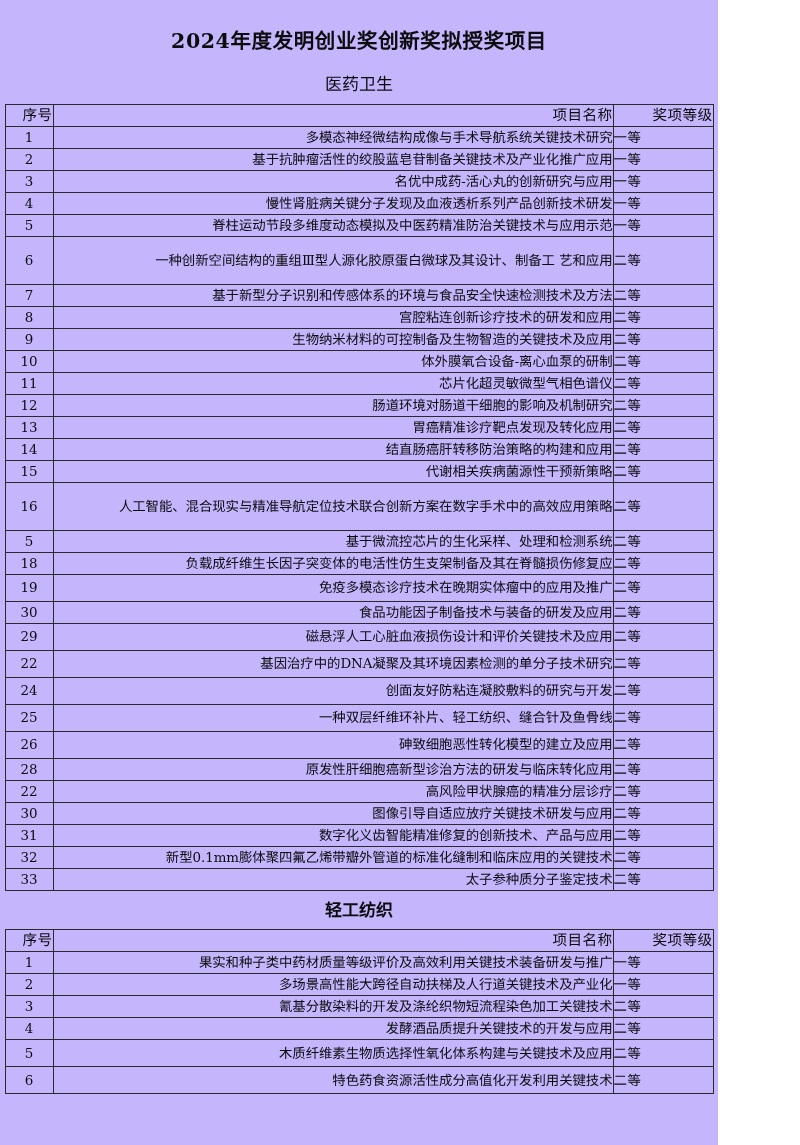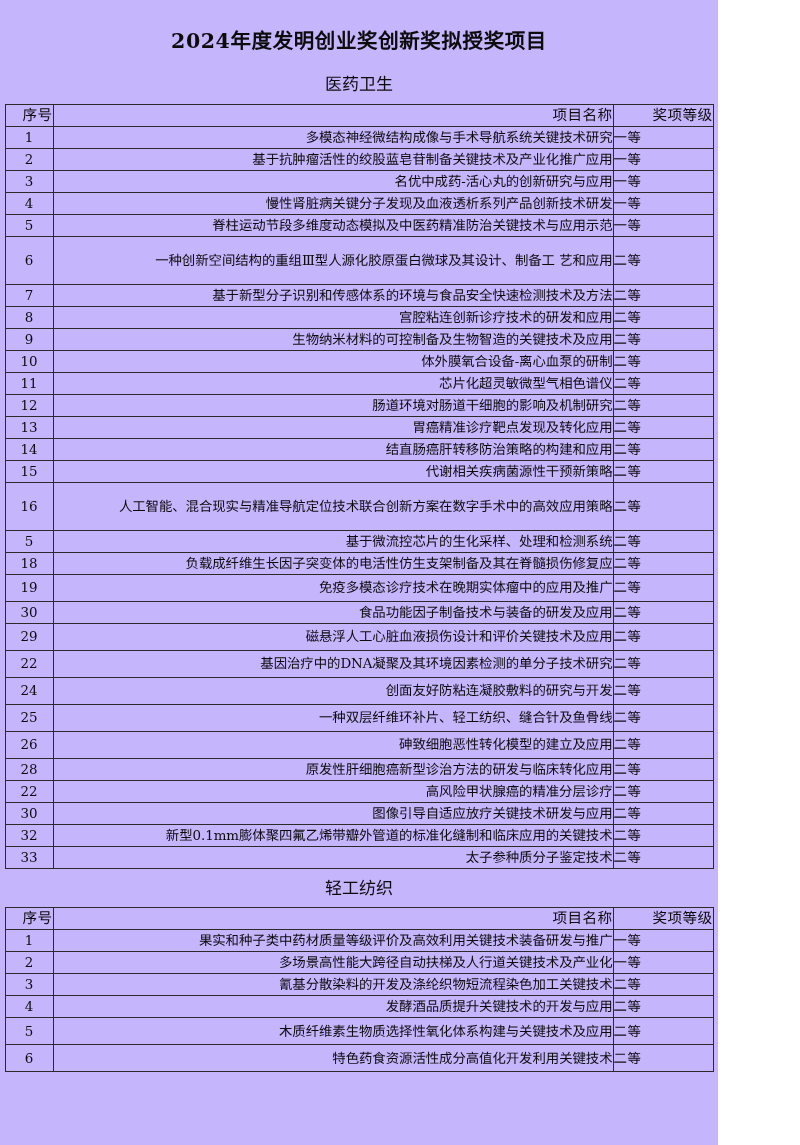--- a/index.html
+++ b/index.html
@@ -39,21 +39,21 @@
   .section-heading {
     text-align: center;
     font-size: 17px;
     font-weight: normal;
     margin: 0;
     line-height: 1.2;
     font-family: "DejaVu Serif", "Liberation Serif", serif;
   }
 
   .sec-1-heading { padding-top: 19px; padding-bottom: 10px; }
-  .sec-2-heading { padding-top: 9px;  padding-bottom: 9px;  }
+  .sec-2-heading { padding-top: 9px;  padding-bottom: 9px; font-weight: bold;  }
 
   table.award-table {
     border-collapse: collapse;
     table-layout: fixed;
     margin: 0 auto;
     width: 708px;
     border: 1px solid #141414;
   }
 
   table.award-table th,
@@ -262,20 +262,25 @@
           <td class="idx">22</td>
           <td class="name">高风险甲状腺癌的精准分层诊疗</td>
           <td class="grade">二等</td>
         </tr>
         <tr class="r-std">
           <td class="idx">30</td>
           <td class="name">图像引导自适应放疗关键技术研发与应用</td>
           <td class="grade">二等</td>
         </tr>
         <tr class="r-std">
+          <td class="idx">31</td>
+          <td class="name">数字化义齿智能精准修复的创新技术、产品与应用</td>
+          <td class="grade">二等</td>
+        </tr>
+        <tr class="r-std">
           <td class="idx">32</td>
           <td class="name">新型0.1mm膨体聚四氟乙烯带瓣外管道的标准化缝制和临床应用的关键技术</td>
           <td class="grade">二等</td>
         </tr>
         <tr class="r-std">
           <td class="idx">33</td>
           <td class="name">太子参种质分子鉴定技术</td>
           <td class="grade">二等</td>
         </tr>
       </tbody>

